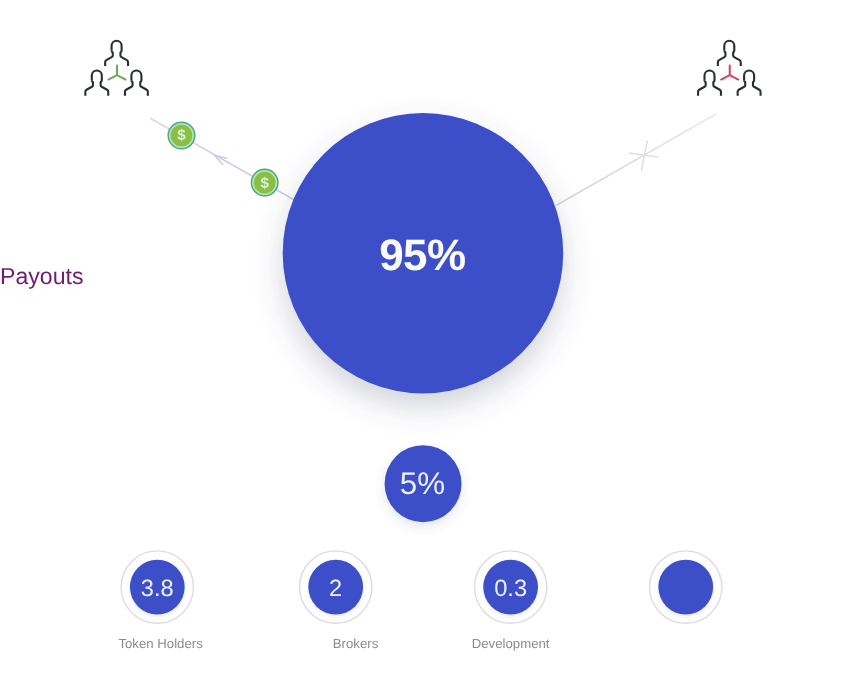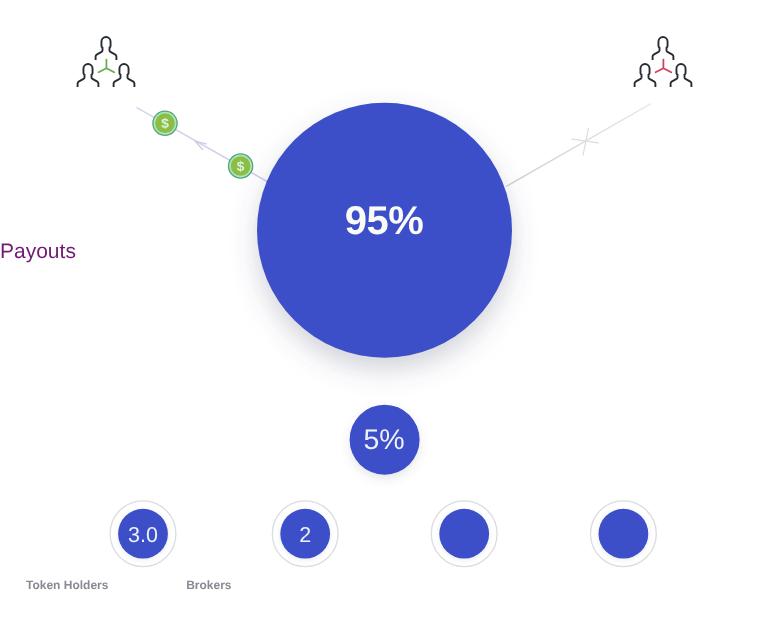--- a/index.html
+++ b/index.html
@@ -8,21 +8,21 @@
     -webkit-font-smoothing:antialiased;
     text-rendering:geometricPrecision;
     background:#ffffff;
     font-family:"Liberation Sans", sans-serif;
     overflow:hidden;
   }
   .stage { position:relative; width:768px; height:620px; }
   svg.layer { position:absolute; left:0; top:0; width:768px; height:620px; }
 
   .big-value {
-    position:absolute; left:0; top:199px; width:768px; text-align:center;
+    position:absolute; left:0; top:210px; width:768px; text-align:center;
     font-size:40px; font-weight:700; color:#fafaf7; letter-spacing:-0.5px;
   }
   .big-label {
     position:absolute; left:0; top:239.5px; width:660px; text-align:left;
     font-size:21px; font-weight:400; color:#701a75;
   }
   .mid-value {
     position:absolute; left:0; top:424px; width:768px; text-align:center;
     font-size:28.5px; font-weight:400; color:#edf2f8;
   }
@@ -30,29 +30,29 @@
     font-family:"Liberation Sans", sans-serif;
     font-size:13.8px; font-weight:700; fill:#d2f5e0;
     text-anchor:middle; dominant-baseline:central;
   }
   .node { position:absolute; top:499px; width:120px; height:95px; margin-left:-60px; }
   .node-val {
     position:absolute; width:120px; left:0; top:24px; text-align:center;
     font-size:21.5px; color:#edf2f8;
   }
   .node-lab {
-    position:absolute; width:240px; left:-60px; top:79px; 
-    font-size:12px; font-weight:700; color:#8a8a94; white-space:nowrap;
+    position:absolute; width:240px; left:-60px; top:79px; text-align:center;
+    font-size:12px; font-weight:400; color:#8a8a94; white-space:nowrap;
   }
   .n0 { left:143px; }
   .n1 { left:305.2px; }
   .n2 { left:464.2px; }
   .n3 { left:623.4px; }
   .n0 .node-lab { margin-left:3px; }
-  .n1 .node-lab { margin-left:1px; }
+  .n1 .node-lab { margin-left:18px; }
 </style>
 </head>
 <body>
 
 <div class="stage">
 
   <svg class="layer" viewBox="0 0 768 620">
     <defs>
 
       <g id="person">
@@ -160,22 +160,26 @@
       <circle cx="623.4" cy="533.7" r="32.9" fill="none" stroke="#dcdce1" stroke-width="1.3"></circle>
       <circle cx="623.4" cy="533.7" r="24.9" fill="#3d50c8" filter="url(#nodeshadow)"></circle>
     </g>
   </svg>
 
   <div class="big-value">95%</div>
   <div class="big-label">Payouts</div>
   <div class="mid-value">5%</div>
 
   <div class="node n0">
-    <div class="node-val">3.0</div>
+    <div class="node-val">3.8</div>
     <div class="node-lab">Token Holders</div>
   </div>
   <div class="node n1">
     <div class="node-val">2</div>
     <div class="node-lab">Brokers</div>
   </div>
+  <div class="node n2">
+    <div class="node-val">0.3</div>
+    <div class="node-lab">Development</div>
+  </div>
   <div class="node n3">
   </div>
 </div>
 
 </body></html>

